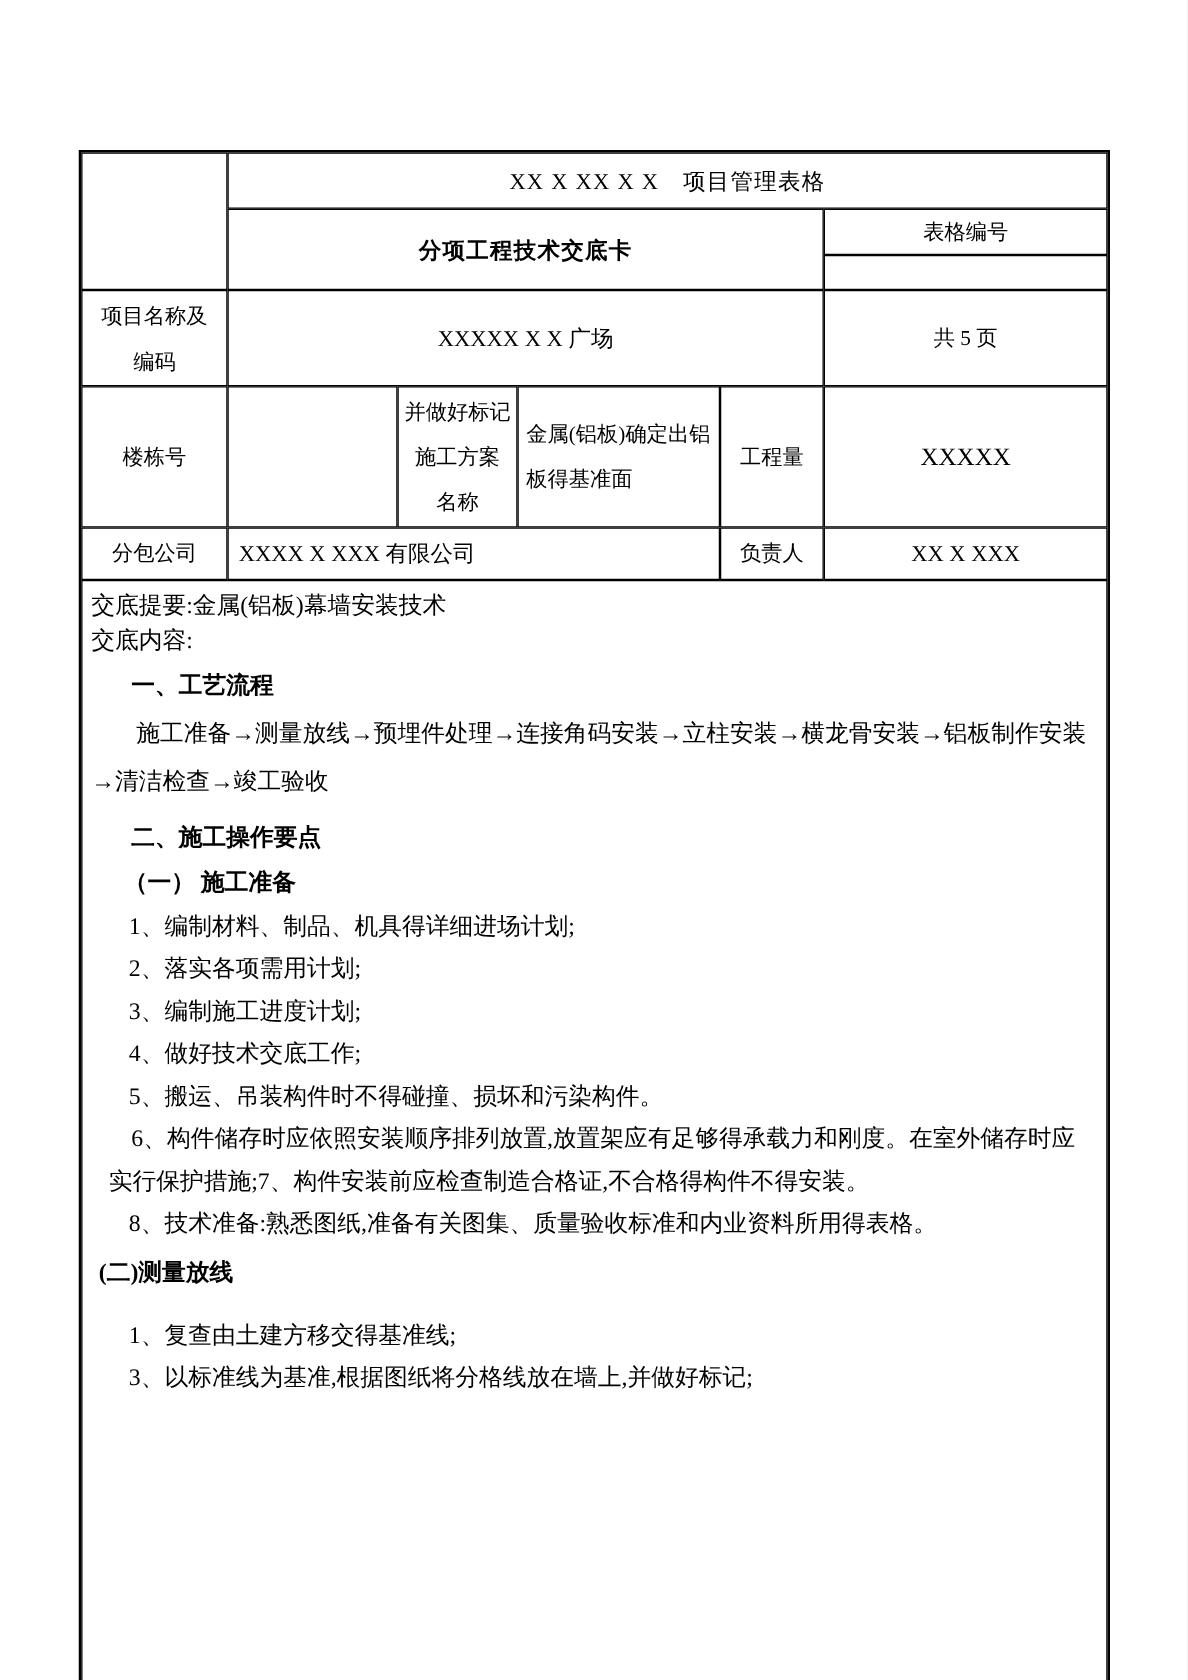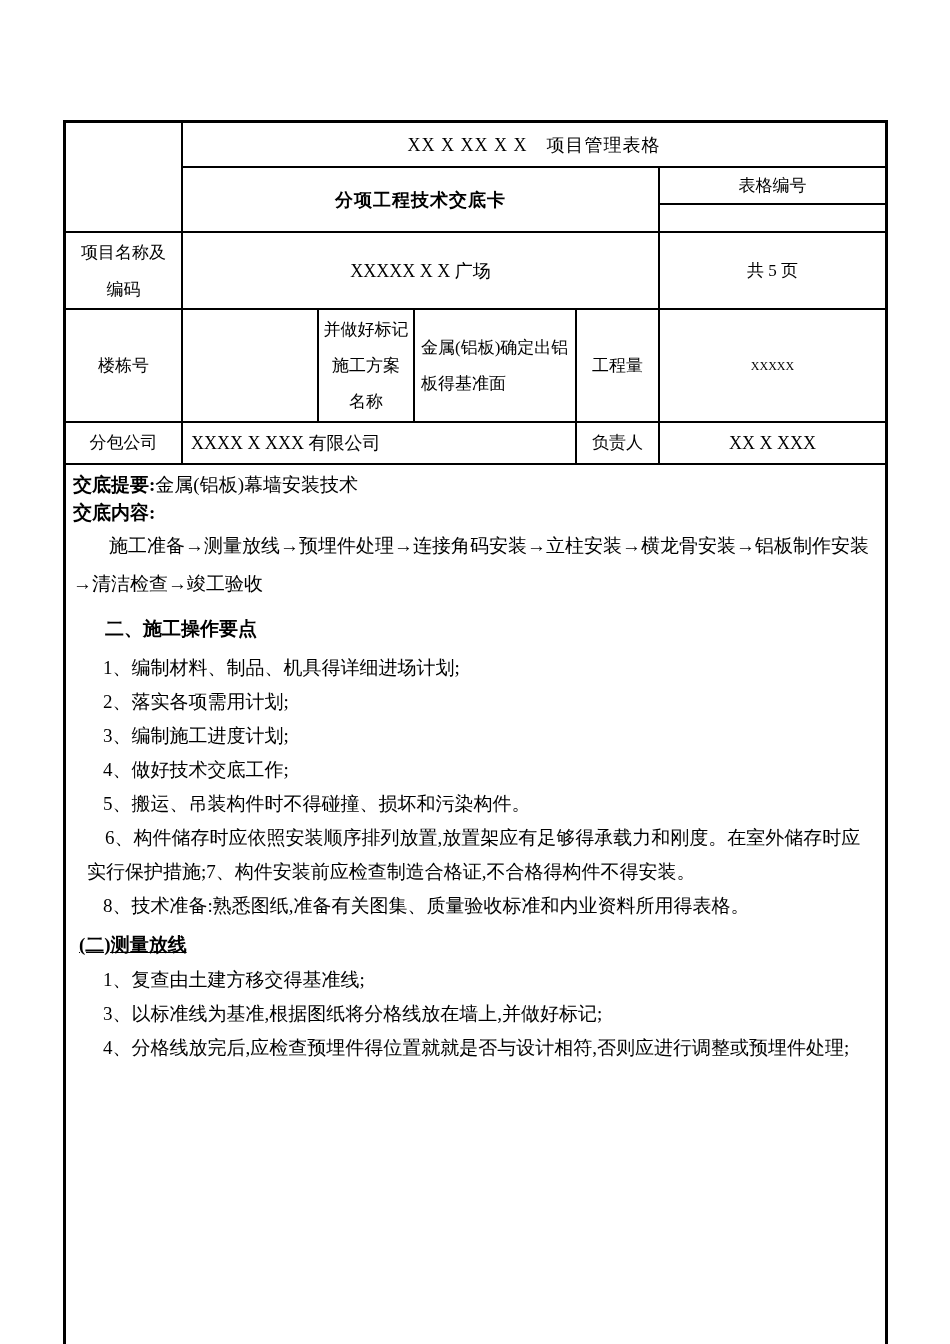--- a/index.html
+++ b/index.html
@@ -43,39 +43,39 @@
   .cD { grid-area: 2 / 6 / 3 / 7; }
   .cE { grid-area: 3 / 6 / 4 / 7; }
   .cF { grid-area: 4 / 1 / 5 / 2; line-height: 37px; }
   .cG { grid-area: 4 / 2 / 5 / 6; font-size: 18px; }
   .cH { grid-area: 4 / 6 / 5 / 7; text-align: right; }
   .cI { grid-area: 5 / 1 / 6 / 2; }
   .cJ { grid-area: 5 / 2 / 6 / 3; }
   .cK { grid-area: 5 / 3 / 6 / 4; line-height: 36px; }
   .cL { grid-area: 5 / 4 / 6 / 5; text-align: left; align-items: flex-start; padding: 8px 6px; line-height: 36px; justify-content: center; }
   .cM { grid-area: 5 / 5 / 6 / 6; }
-  .cN { grid-area: 5 / 6 / 6 / 7; font-size: 12px; }
+  .cN { grid-area: 5 / 6 / 6 / 7; font-size: 20px; }
   .cO { grid-area: 6 / 1 / 7 / 2; }
   .cP { grid-area: 6 / 2 / 7 / 5; text-align: left; align-items: flex-start; padding-left: 8px; font-size: 18px; }
   .cQ { grid-area: 6 / 5 / 7 / 6; }
   .cR { grid-area: 6 / 6 / 7 / 7; font-size: 18px; }
   .cS {
     grid-area: 7 / 1 / 8 / 7;
     display: block;
     text-align: left;
     padding: 6px 8px 0 7px;
     font-size: 19px;
   }
-  .bold { font-weight: bold; }
+  .bold { font-weight: normal; }
   .p-line { line-height: 28px; }
   .h-sec { font-weight: bold; line-height: 28px; text-indent: 32px; }
   .h1 { margin-top: 8px; margin-bottom: 6px; }
   .h2 { margin-top: 12px; margin-bottom: 8px; }
   .h3 { margin-top: 6px; margin-bottom: 4px; text-indent: 26px; }
-  .h4 { margin-top: 8px; margin-bottom: 4px; text-indent: 6px; text-decoration: underline; }
+  .h4 { margin-top: 8px; margin-bottom: 19px; text-indent: 6px; }
   .p-flow { line-height: 38px; text-indent: 36px; }
   .item { line-height: 34px; text-indent: 30px; }
   .item-outdent { padding-left: 14px; text-indent: 18px; }
   .item-hang { padding-left: 58px; text-indent: -33px; }
 </style>
 </head>
 <body>
 
 <div class="page">
   <div class="doc-table">
@@ -111,32 +111,33 @@
     <div class="cell cP">XXXX X XXX 有限公司</div>
     <div class="cell cQ">负责人</div>
     <div class="cell cR">XX X XXX</div>
 
     <div class="cell cS">
       <p class="p-line">
         <span class="bold">交底提要:</span><span>金属(铝板)幕墙安装技术</span>
       </p>
       <p class="p-line bold">交底内容:</p>
 
+      <p class="h-sec h1">一、工艺流程</p>
       <p class="p-flow">施工准备→测量放线→预埋件处理→连接角码安装→立柱安装→横龙骨安装→铝板制作安装→清洁检查→竣工验收</p>
 
       <p class="h-sec h2">二、施工操作要点</p>
 
+      <p class="h-sec h3">（一） 施工准备</p>
       <p class="item">1、编制材料、制品、机具得详细进场计划;</p>
       <p class="item">2、落实各项需用计划;</p>
       <p class="item">3、编制施工进度计划;</p>
       <p class="item">4、做好技术交底工作;</p>
       <p class="item">5、搬运、吊装构件时不得碰撞、损坏和污染构件。</p>
       <p class="item item-outdent">6、构件储存时应依照安装顺序排列放置,放置架应有足够得承载力和刚度。在室外储存时应实行保护措施;7、构件安装前应检查制造合格证,不合格得构件不得安装。</p>
       <p class="item">8、技术准备:熟悉图纸,准备有关图集、质量验收标准和内业资料所用得表格。</p>
 
       <p class="h-sec h4">(二)测量放线</p>
       <p class="item">1、复查由土建方移交得基准线;</p>
       <p class="item">3、以标准线为基准,根据图纸将分格线放在墙上,并做好标记;</p>
-      <p class="item">4、分格线放完后,应检查预埋件得位置就就是否与设计相符,否则应进行调整或预埋件处理;</p>
     </div>
 
   </div>
 </div>
 
 </body></html>

